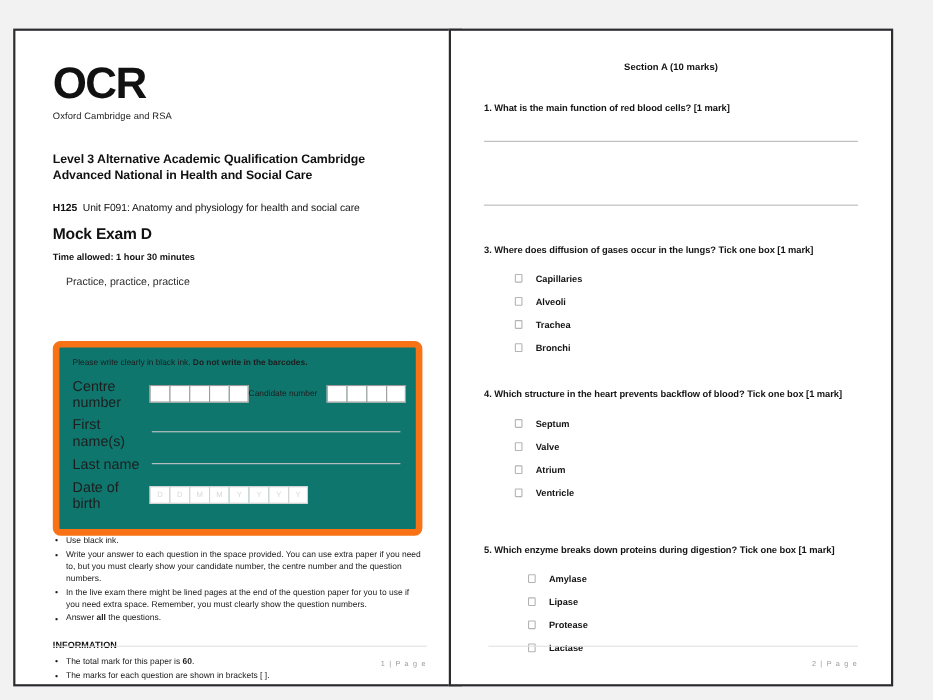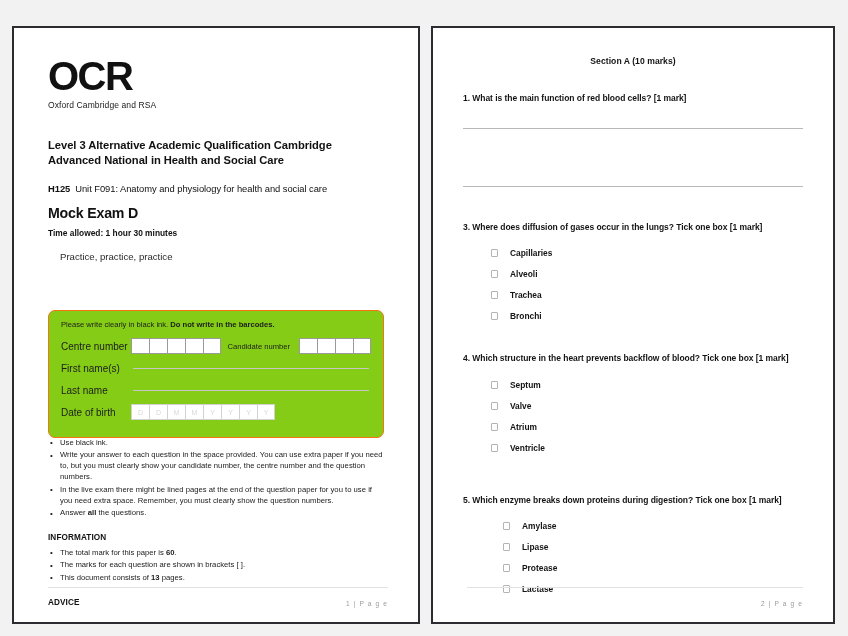--- a/index.html
+++ b/index.html
@@ -17,21 +17,21 @@
   }
 
   
   .page {
     position: absolute;
     background: #ffffff;
     border: 2px solid #2b2b30;
     overflow: hidden;
   }
   #page-1 { left: 12px; top: 26px; width: 408px; height: 598px; }
-  #page-2 { left: 431px; top: 26px; width: 404px; height: 598px; }
+  #page-2 { left: 408px; top: 26px; width: 404px; height: 598px; }
 
   .page-inner { position: relative; width: 100%; height: 100%; }
 
   
   .p1-body { padding: 24px 34px 0 34px; }
 
   .ocr-logo {
     font-family: "Liberation Sans", sans-serif;
     font-size: 40px;
     font-weight: bold;
@@ -80,40 +80,40 @@
   .practice-line {
     font-size: 9.6px;
     color: #2a2a2a;
     margin-top: 13px;
     padding-left: 12px;
   }
 
   
   .form-box {
     margin-top: 48px;
-    border: 1px solid #f97316;
+    border: 6px solid #f97316;
     border-radius: 7px;
     padding: 9px 12px 11px 12px;
-    background: #84cc16;
+    background: #0f766e;
   }
   .form-note {
     font-size: 7.6px;
     color: #1d1d1d;
     margin-bottom: 9px;
   }
   .form-note b { font-weight: bold; }
 
   .form-row {
     display: flex;
     align-items: center;
     margin-bottom: 5px;
     min-height: 17px;
   }
   .form-label {
-    font-size: 10px;
+    font-size: 13px;
     color: #1d1d1d;
     width: 70px;
     flex: 0 0 70px;
   }
 
   .boxes { display: flex; }
   .boxes .cell {
     width: 18px; height: 16px;
     border: 1px solid #9a9a9a;
     border-right: none;

